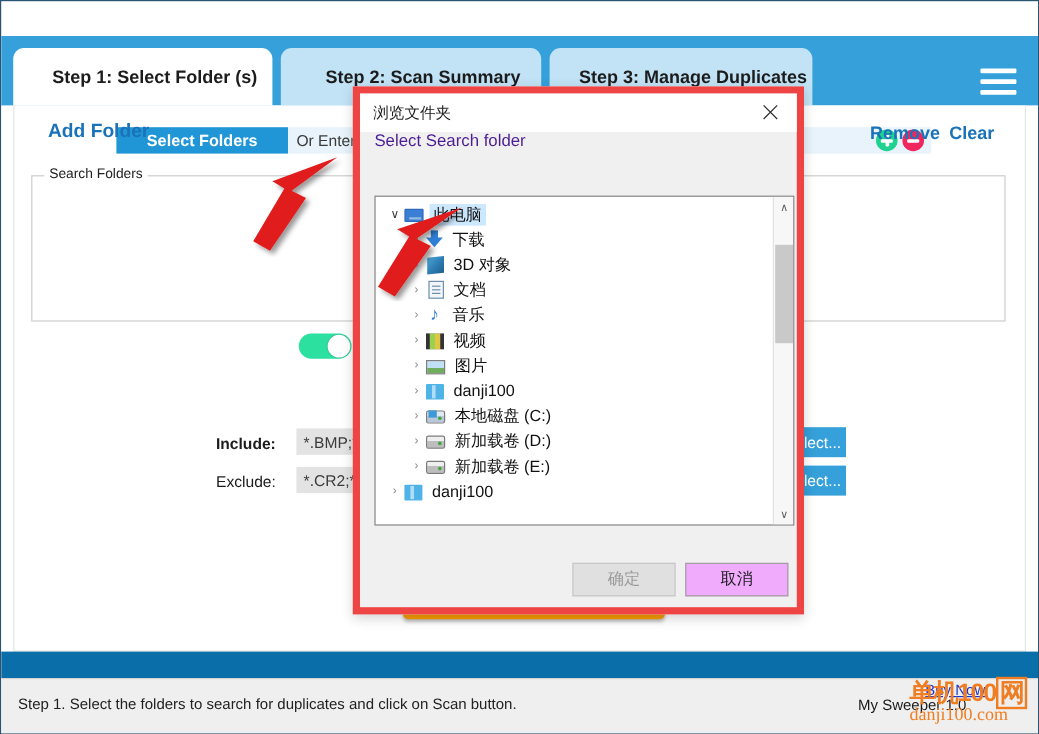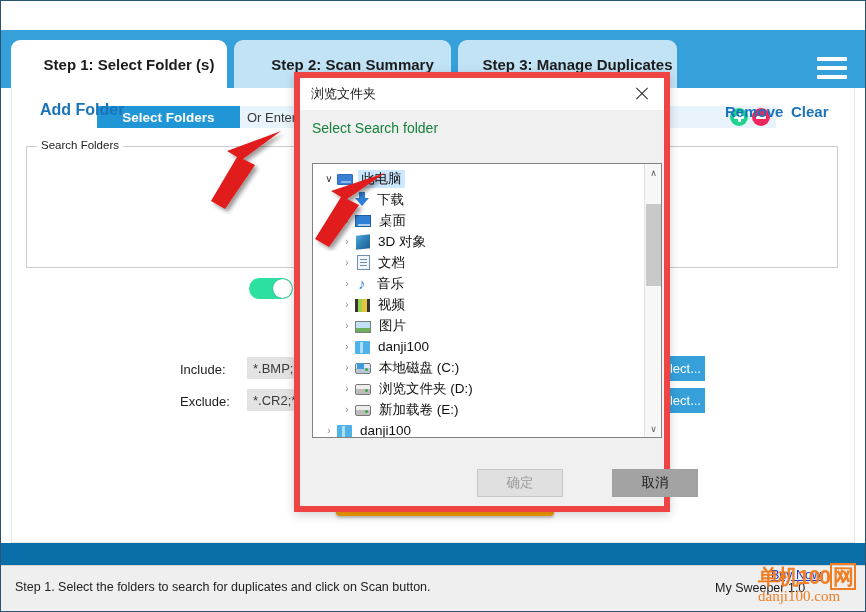--- a/index.html
+++ b/index.html
@@ -284,21 +284,21 @@
     width: 55px; height: 25px;
     background: #35a0da;
     color: #ffffff;
     font-size: 13px;
     display: flex;
     align-items: center;
     justify-content: center;
     overflow: hidden;
     white-space: nowrap;
   }
-  #include-label { top: 274px; }
+  #include-label { top: 274px; font-weight: bold; }
   #include-field { top: 269px; }
   #include-btn   { top: 268px; }
   #exclude-label { top: 306px; }
   #exclude-field { top: 301px; }
   #exclude-btn   { top: 300px; }
 
   #scan-button {
     position: absolute;
     left: 324px; top: 390px;
     width: 218px; height: 38px;
@@ -473,23 +473,23 @@
     position: absolute;
     left: -1px; top: 6px;
     width: 16px; height: 1px;
     background: #2a2a2a;
   }
   #dlg-close .x::before { transform: rotate(45deg); }
   #dlg-close .x::after  { transform: rotate(-45deg); }
 
   #dlg-prompt {
     position: absolute;
-    left: 12px; top: 42px;
+    left: 12px; top: 31px;
     font-size: 14px;
-    color: #15803d;
+    color: #4c1d95;
     white-space: nowrap;
   }
 
   #tree-panel {
     position: absolute;
     left: 12px; top: 85px;
     width: 350px; height: 275px;
     background: #ffffff;
     border: 1px solid #828282;
     box-sizing: border-box;
@@ -705,24 +705,23 @@
     white-space: nowrap;
   }
   #dlg-ok {
     left: 177px;
     background: #e0e0e0;
     border: 1px solid #c6c6c6;
     color: #9a9a9a;
   }
   #dlg-cancel {
     left: 271px;
-    background: #a3a3a3;
+    background: #f0abfc;
     border: 1px solid #a0a0a0;
     color: #1c1c1c;
-    margin-left: 41px;
   }
 
   
   .arrow-svg {
     position: absolute;
     pointer-events: none;
   }
   #arrow-1 { left: 180px; top: 128px; }
   #arrow-2 { left: 296px; top: 170px; }
 </style>
@@ -814,25 +813,20 @@
             <span class="tw-icon ic-pc"></span>
             <span class="tw-label">此电脑</span>
           </div>
           <div class="tree-row" style="padding-left: 26px;">
             <span class="tw-expander">›</span>
             <span class="tw-icon ic-download"></span>
             <span class="tw-label">下载</span>
           </div>
           <div class="tree-row" style="padding-left: 26px;">
             <span class="tw-expander">›</span>
-            <span class="tw-icon ic-desktop"></span>
-            <span class="tw-label">桌面</span>
-          </div>
-          <div class="tree-row" style="padding-left: 26px;">
-            <span class="tw-expander">›</span>
             <span class="tw-icon ic-3d"></span>
             <span class="tw-label">3D 对象</span>
           </div>
           <div class="tree-row" style="padding-left: 26px;">
             <span class="tw-expander">›</span>
             <span class="tw-icon ic-doc"></span>
             <span class="tw-label">文档</span>
           </div>
           <div class="tree-row" style="padding-left: 26px;">
             <span class="tw-expander">›</span>
@@ -855,21 +849,21 @@
             <span class="tw-label">danji100</span>
           </div>
           <div class="tree-row" style="padding-left: 26px;">
             <span class="tw-expander">›</span>
             <span class="tw-icon ic-drive sys"></span>
             <span class="tw-label">本地磁盘 (C:)</span>
           </div>
           <div class="tree-row" style="padding-left: 26px;">
             <span class="tw-expander">›</span>
             <span class="tw-icon ic-drive"></span>
-            <span class="tw-label">浏览文件夹 (D:)</span>
+            <span class="tw-label">新加载卷 (D:)</span>
           </div>
           <div class="tree-row" style="padding-left: 26px;">
             <span class="tw-expander">›</span>
             <span class="tw-icon ic-drive"></span>
             <span class="tw-label">新加载卷 (E:)</span>
           </div>
           <div class="tree-row" style="padding-left: 8px;">
             <span class="tw-expander">›</span>
             <span class="tw-icon ic-folder-blue"></span>
             <span class="tw-label">danji100</span>

